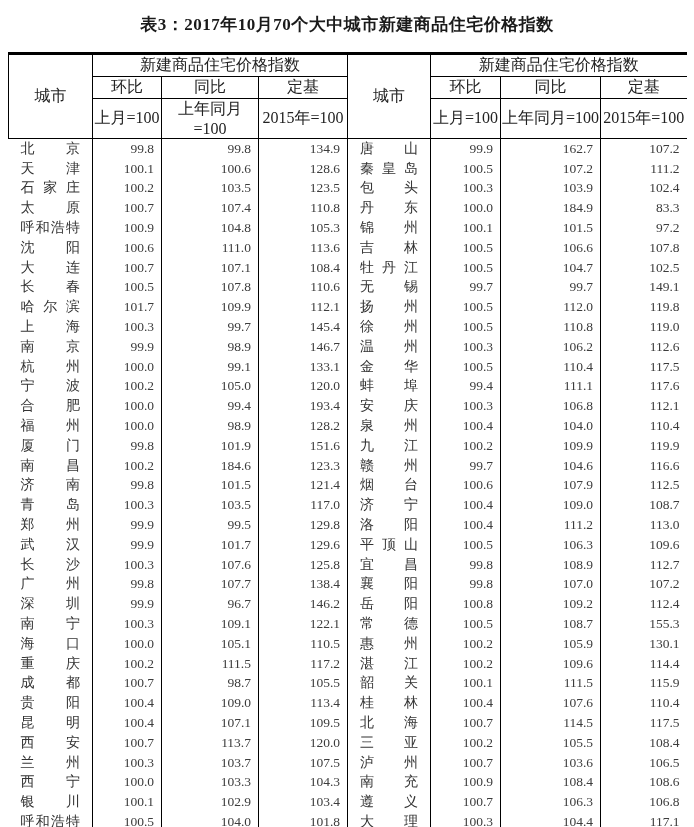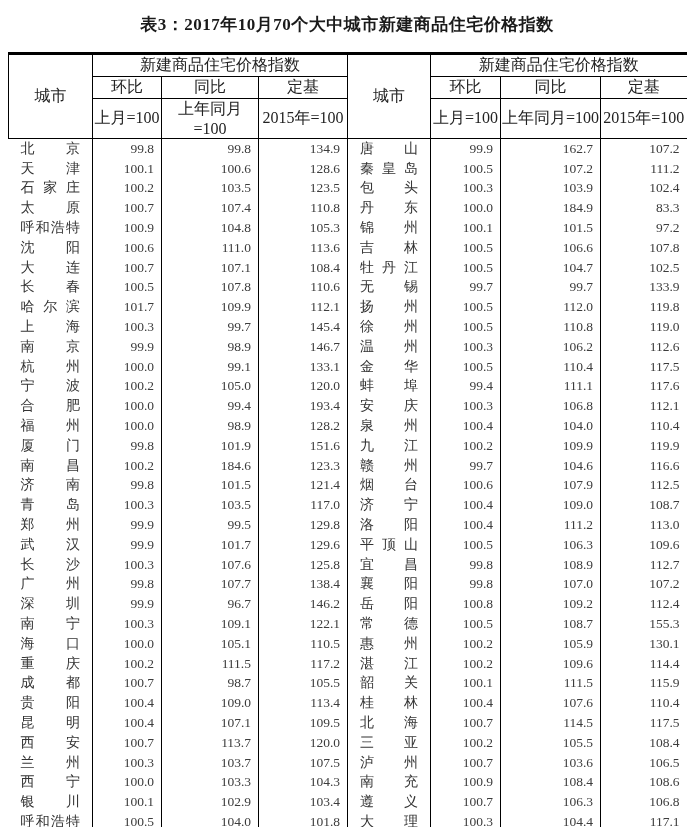--- a/index.html
+++ b/index.html
@@ -172,21 +172,21 @@
           <td class="num v">102.5</td>
         </tr>
         <tr>
           <td class="city">长春</td>
           <td class="num v">100.5</td>
           <td class="num v">107.8</td>
           <td class="num v">110.6</td>
           <td class="city v">无锡</td>
           <td class="num v">99.7</td>
           <td class="num v">99.7</td>
-          <td class="num v">133.9</td>
+          <td class="num v">149.1</td>
         </tr>
         <tr>
           <td class="city">哈尔滨</td>
           <td class="num v">101.7</td>
           <td class="num v">109.9</td>
           <td class="num v">112.1</td>
           <td class="city v">扬州</td>
           <td class="num v">100.5</td>
           <td class="num v">112.0</td>
           <td class="num v">119.8</td>

